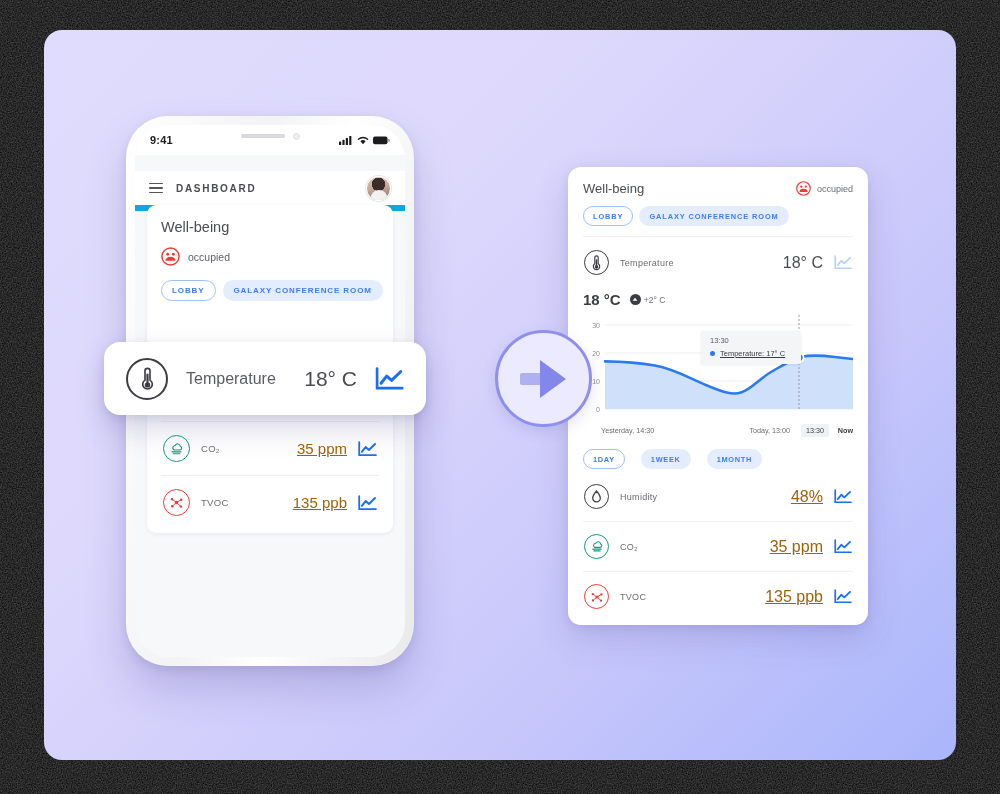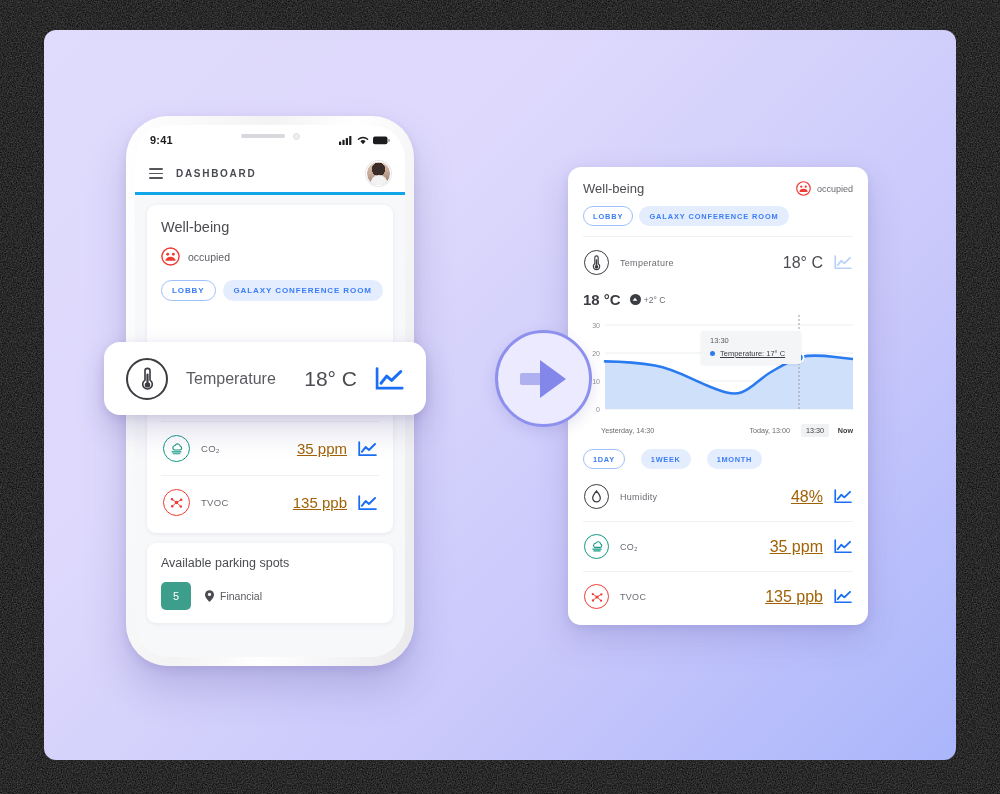--- a/index.html
+++ b/index.html
@@ -20,21 +20,21 @@
   #grain {
     position: absolute;
     left: 0; top: 0; width: 1000px; height: 794px;
     opacity: .65;
     pointer-events: none;
   }
   #stage {
     position: absolute;
     left: 44px; top: 30px;
     width: 912px; height: 730px;
-    border-radius: 12px;
+    border-radius: 18px;
     background: linear-gradient(135deg, #e0dcfd 0%, #ded9fc 32%, #c9c8fb 68%, #aab6fb 100%);
     overflow: hidden;
   }
 
   
   #phone {
     position: absolute;
     left: 82px; top: 86px;
     width: 288px; height: 550px;
     border-radius: 42px;
@@ -63,24 +63,24 @@
   #statusbar {
     position: absolute; left: 0; top: 0; width: 100%; height: 30px;
     background: #ffffff;
     display: flex; align-items: center; justify-content: space-between;
     padding: 0 15px;
   }
   #clock { font-size: 11px; font-weight: bold; color: #1c1c1e; letter-spacing: .2px; }
   #status-icons { display: flex; align-items: center; gap: 4px; }
 
   #appbar {
-    position: absolute; left: 0; top: 30px; width: 100%; height: 40px;
+    position: absolute; left: 0; top: 46px; width: 100%; height: 40px;
     background: #ffffff;
     display: flex; align-items: center; padding: 0 14px;
-    border-bottom: 3px solid #0ea5e9;
+    border-bottom: 6px solid #0ea5e9;
   }
   #hamburger { width: 14px; display: flex; flex-direction: column; gap: 3px; cursor: pointer; }
   #hamburger i { display: block; height: 1.6px; background: #55565c; border-radius: 1px; }
   #appbar-title {
     margin-left: 13px; font-size: 10px; letter-spacing: 1.7px;
     color: #4a4b52; font-weight: bold;
   }
   #avatar {
     margin-left: auto; width: 25px; height: 25px; border-radius: 50%;
     background: radial-gradient(circle at 50% 32%, #3a2c28 0 34%, transparent 35%),
@@ -350,33 +350,20 @@
               </span>
               <span class="metric-name">TVOC</span>
               <span class="metric-val">135 ppb</span>
               <svg class="spark" viewBox="0 0 20 17">
                 <path d="M1.2 1.2 V15 H19" stroke="#1a6ef5" stroke-width="1.9" fill="none" stroke-linecap="round"></path>
                 <path d="M4 11.5 L8 6.5 L11.5 9.5 L18 3.2" stroke="#1a6ef5" stroke-width="2.1" fill="none" stroke-linecap="round" stroke-linejoin="round"></path>
               </svg>
             </div>
           </div>
 
-          <div id="park-card" class="card">
-            <div id="park-title">Available parking spots</div>
-            <div id="park-row">
-              <div id="park-count">5</div>
-              <div id="park-place">
-                <svg width="9" height="12" viewBox="0 0 10 13">
-                  <path d="M5 0 A5 5 0 0 0 0 5 C0 8.6 5 13 5 13 C5 13 10 8.6 10 5 A5 5 0 0 0 5 0 Z" fill="#4b4c52"></path>
-                  <circle cx="5" cy="4.8" r="1.8" fill="#fff"></circle>
-                </svg>
-                <span>Financial</span>
-              </div>
-            </div>
-          </div>
 
         </div>
       </div>
     </div>
 
     <div id="temp-overlay">
       <span class="icon-ring">
         <svg width="17" height="24" viewBox="0 0 14 22">
           <path d="M7 1.2 a2.3 2.3 0 0 1 2.3 2.3 V12 a4.4 4.4 0 1 1 -4.6 0 V3.5 A2.3 2.3 0 0 1 7 1.2 Z" fill="none" stroke="#3c3d42" stroke-width="1.5"></path>
           <circle cx="7" cy="16.4" r="2.5" fill="#3c3d42"></circle>

